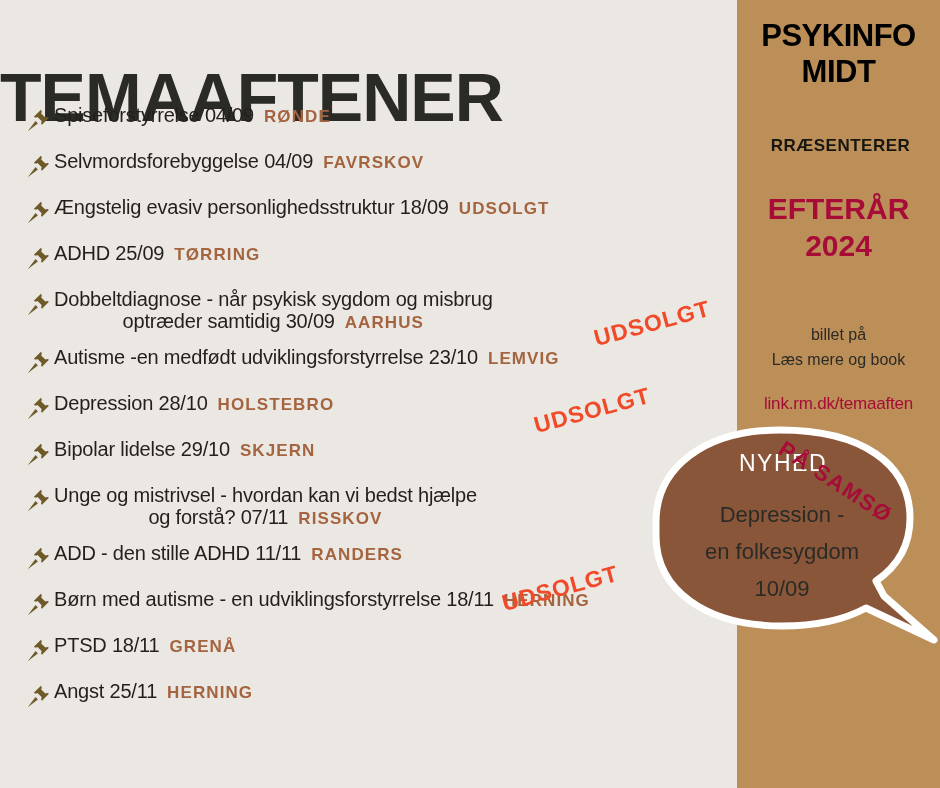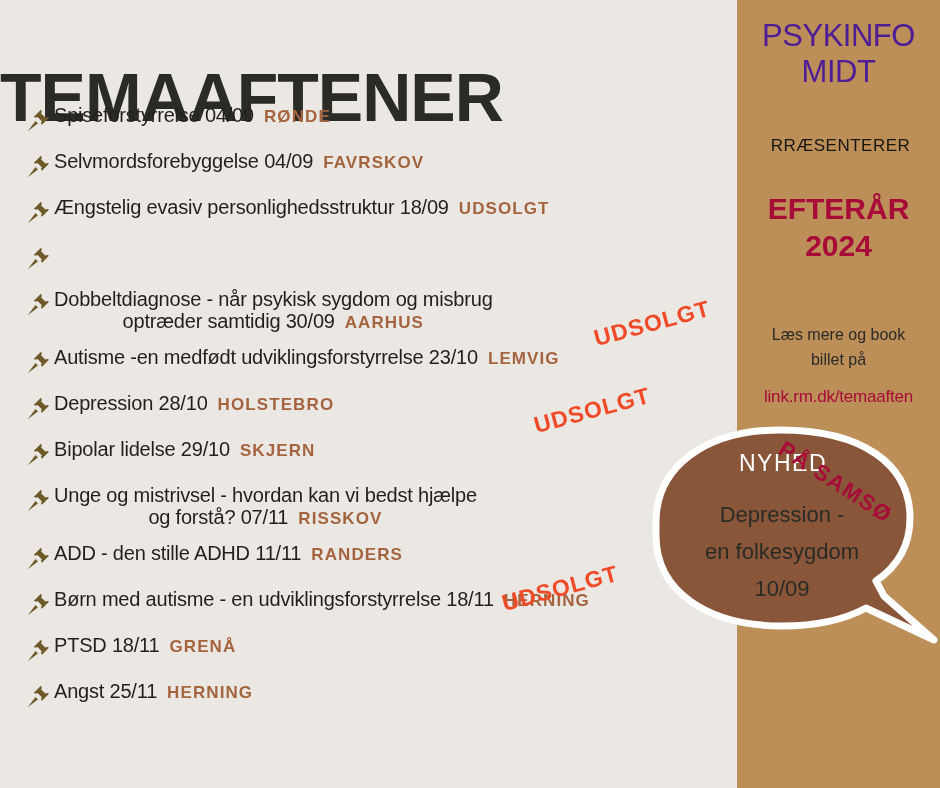--- a/index.html
+++ b/index.html
@@ -14,42 +14,42 @@
   }
 
   
   #sidebar{
     position:absolute;top:0;right:0;width:203px;height:788px;
     background:#BC8E58;
     text-align:center;
   }
   #brand{
     position:absolute;top:18px;left:0;right:0;
-    color:#4c1d95;
-    font-weight:normal;
+    color:#000000;
+    font-weight:bold;
     font-size:31px;line-height:36px;
     letter-spacing:-0.5px;
   }
   #presents{
     position:absolute;top:136px;left:4px;right:0;
-    color:#17170F;font-size:17px;font-weight:normal;
+    color:#17170F;font-size:17px;font-weight:bold;
     letter-spacing:0.5px;
   }
   #season{
     position:absolute;top:190px;left:0;right:0;
     color:#A70B38;font-weight:bold;font-size:30px;line-height:37px;
     letter-spacing:0px;
   }
   #booking{
     position:absolute;top:322px;left:6px;right:6px;
     color:#2B2B26;font-size:16px;line-height:25px;font-weight:500;
   }
   #booking .url{
     display:block;color:#A70B38;font-size:17px;font-weight:500;
-    letter-spacing:-0.2px;margin-top:12px;
+    letter-spacing:-0.2px;margin-top:19px;
   }
 
   
   #headline{
     position:absolute;top:8px;left:0;width:857px;
     color:#2B2B26;
     font-size:68px;line-height:86px;font-weight:bold;
     letter-spacing:-1px;
   }
 
@@ -128,22 +128,22 @@
     <div id="brand">
       <div>PSYKINFO</div>
       <div>MIDT</div>
     </div>
     <div id="presents">RRÆSENTERER</div>
     <div id="season">
       <div>EFTERÅR</div>
       <div>2024</div>
     </div>
     <div id="booking">
+      <div>billet på</div>
       <div>Læs mere og book</div>
-      <div>billet på</div>
       <span class="url">link.rm.dk/temaaften</span>
     </div>
 
   </div>
 
   <h1 id="headline">TEMAAFTENER</h1>
 
   <div id="events">
 
     <div class="event">
@@ -189,20 +189,23 @@
     </div>
 
     <div class="event">
       <span class="pin">
         <svg viewBox="0 0 24 24">
             <g fill="#6E5A28">
               <path d="M14.5 2.4c1 1 .8 2.1.2 3.1l3.6 3.6c1-.6 2.1-.8 3.1.2l-6 6c-1-1-.8-2.1-.2-3.1L11.6 8.6c-1 .6-2.1.8-3.1-.2l6-6z"></path>
               <path d="M9.9 12.1 3.2 20.8l8.7-6.7-2-2z"></path>
             </g>
           </svg>
+      </span>
+      <span class="etext">
+        <span>ADHD 25/09</span><span class="city">TØRRING</span>
       </span>
     </div>
 
     <div class="event">
       <span class="pin">
         <svg viewBox="0 0 24 24">
             <g fill="#6E5A28">
               <path d="M14.5 2.4c1 1 .8 2.1.2 3.1l3.6 3.6c1-.6 2.1-.8 3.1.2l-6 6c-1-1-.8-2.1-.2-3.1L11.6 8.6c-1 .6-2.1.8-3.1-.2l6-6z"></path>
               <path d="M9.9 12.1 3.2 20.8l8.7-6.7-2-2z"></path>
             </g>

